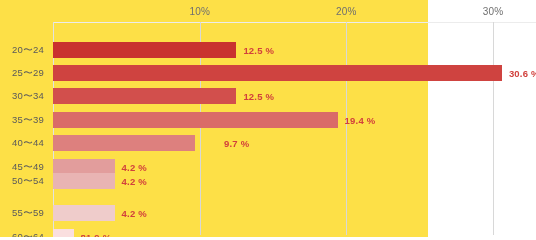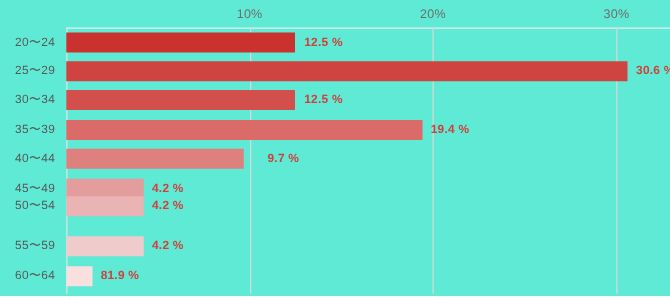--- a/index.html
+++ b/index.html
@@ -2,21 +2,21 @@
 <html><head>
 <meta charset="utf-8">
 <style>
   html,body{margin:0;padding:0;}
   body{
     width:536px;height:237px;
     background:#ffffff;
     font-family:"Liberation Sans","DejaVu Sans",sans-serif;
     overflow:hidden;
   }
-  #chart-root{position:relative;width:536px;height:237px;background:#5eead4;}
+  #chart-root{position:relative;width:428px;height:237px;background:#fde047;}
 
   
   .plot{position:absolute;left:0;top:0;width:536px;height:237px;}
 
   .gridline{
     position:absolute;
     top:22px;
     width:1px;
     height:213px;
     background:#d8d8d8;
@@ -42,20 +42,21 @@
     width:1px;height:213px;
     background:#e2e2e2;
   }
 
   
   .row{
     position:absolute;
     left:0;
     height:23px;
     width:536px;
+    margin-top:16px;
   }
   .cat-label{
     position:absolute;
     left:12px;
     top:50%;
     transform:translateY(-50%);
     font-size:9.5px;
     color:#59595b;
     letter-spacing:.3px;
     white-space:nowrap;
@@ -114,21 +115,21 @@
           <div class="val-label" style="left: 243.375px;">12.5 %</div>
         </div>
         <div class="row" style="top: 92.2px;">
           <div class="cat-label">35〜39</div>
           <div class="bar" style="width: 284.598px; background: rgb(218, 107, 104);"></div>
           <div class="val-label" style="left: 344.598px;">19.4 %</div>
         </div>
         <div class="row" style="top: 115.6px; text-align: right;">
           <div class="cat-label">40〜44</div>
           <div class="bar" style="width: 142.299px; background: rgb(221, 128, 126);"></div>
-          <div class="val-label" style="left: 214px;">9.7 %</div>
+          <div class="val-label" style="left: 200px; padding-left: 24px;">9.7 %</div>
         </div>
         <div class="row" style="top: 139px;">
           <div class="cat-label">45〜49</div>
           <div class="bar" style="width: 61.614px; background: rgb(226, 157, 156);"></div>
           <div class="val-label" style="left: 121.614px;">4.2 %</div>
         </div>
         <div class="row" style="top: 153px;">
           <div class="cat-label">50〜54</div>
           <div class="bar" style="width: 61.614px; background: rgb(233, 180, 179);"></div>
           <div class="val-label" style="left: 121.614px;">4.2 %</div>

